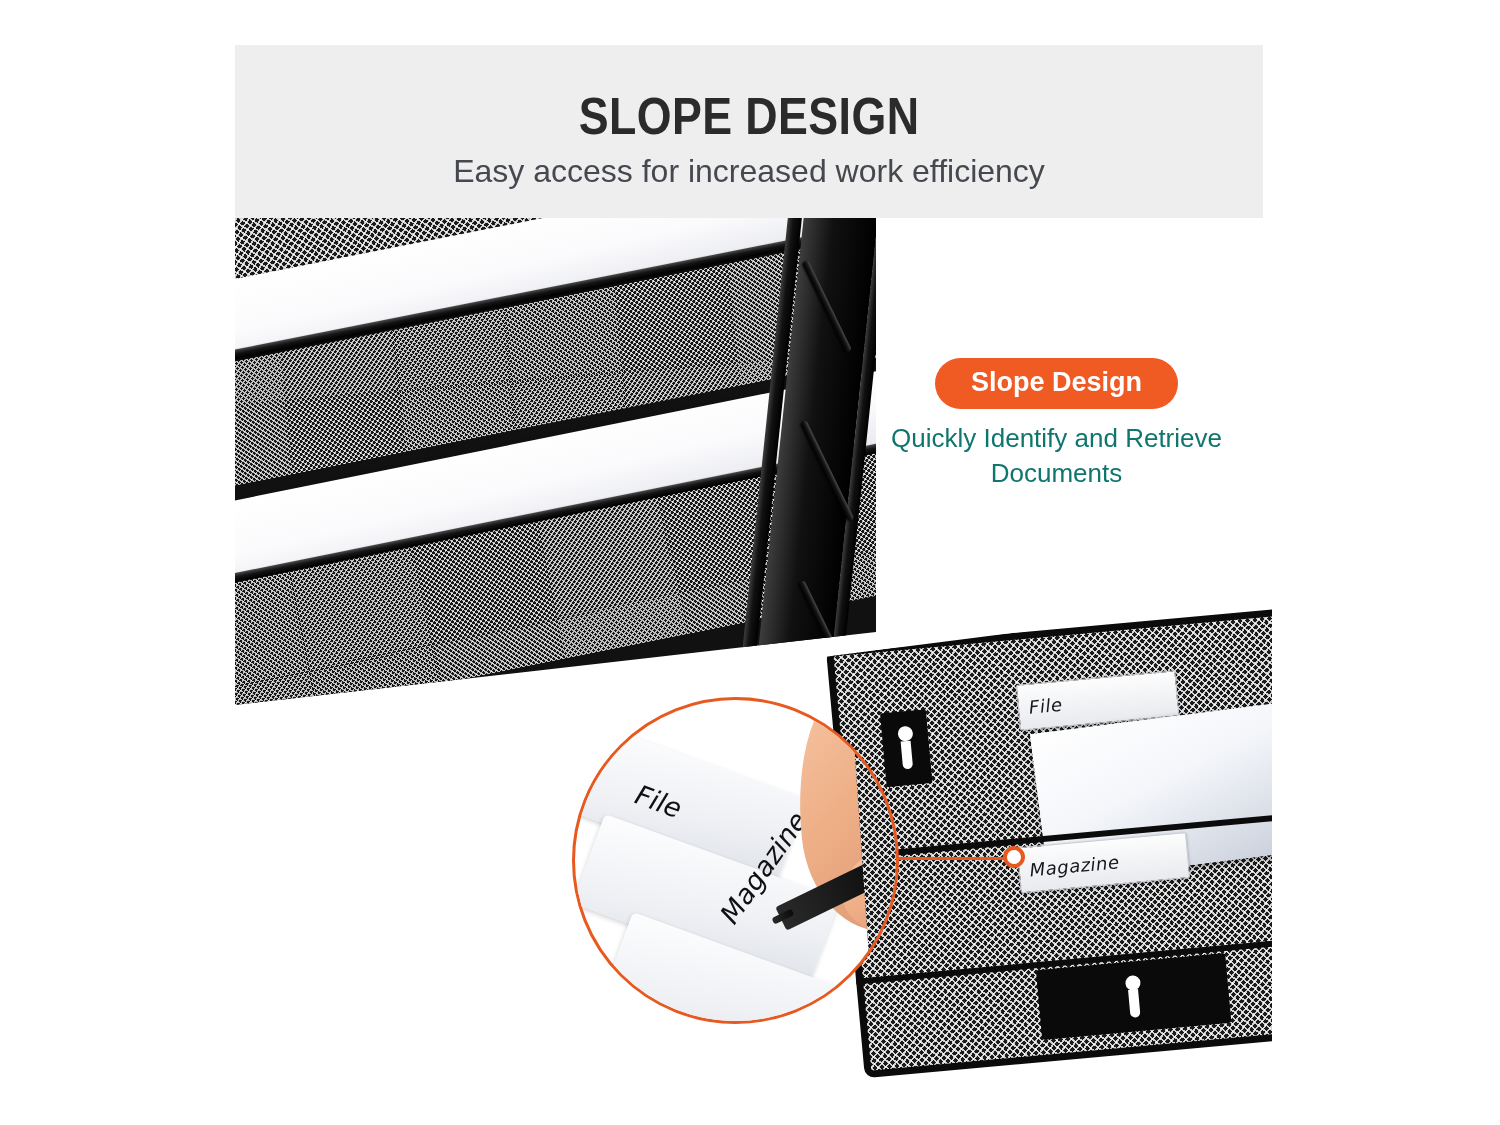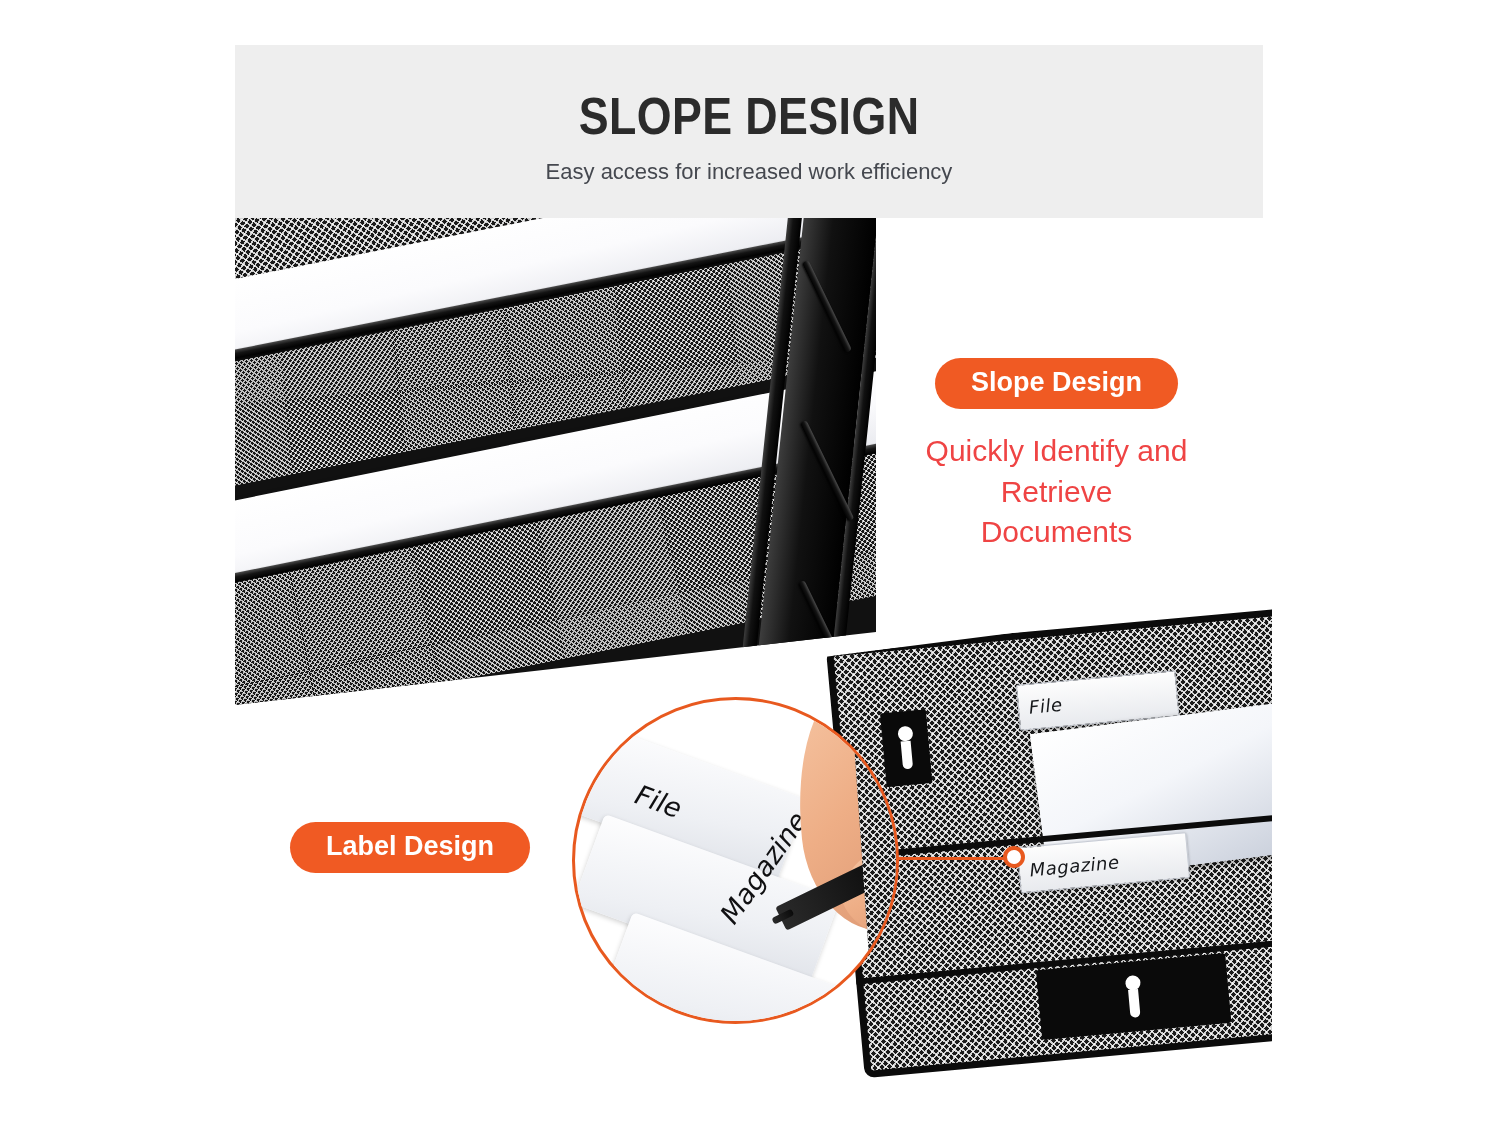--- a/index.html
+++ b/index.html
@@ -26,22 +26,22 @@
     font-size: 52px;
     font-weight: 700;
     letter-spacing: 0.5px;
     color: #2b2b2b;
     transform: scaleX(0.86);
     transform-origin: center;
     line-height: 1.05;
     white-space: nowrap;
   }
   .sub-title {
-    margin-top: 15px;
-    font-size: 22px;
+    margin-top: 9px;
+    font-size: 32px;
     font-weight: 400;
     color: #45484f;
     white-space: nowrap;
   }
 
   
   .photo-top {
     position: absolute;
     left: 235px; top: 218px;
     width: 641px; height: 487px;
@@ -241,24 +241,24 @@
     background: #f05a23;
     color: #ffffff;
     font-size: 27px;
     font-weight: 700;
     border-radius: 30px;
     padding: 11px 36px 13px 36px;
     white-space: nowrap;
     line-height: 1;
   }
   .callout-desc {
-    margin-top: 22px;
-    font-size: 30px;
+    margin-top: 12px;
+    font-size: 26px;
     line-height: 1.35;
-    color: #ef4444;
+    color: #0f766e;
     white-space: pre-line;
   }
 
   .callout-slope { left: 884px; top: 358px; width: 345px; }
   .callout-label { left: 240px; top: 822px; width: 340px; }
 </style>
 </head>
 <body>
 
 <div class="page">
@@ -343,16 +343,15 @@
     </div>
   </div>
 
   <div class="callout callout-slope">
     <div class="pill">Slope Design</div>
     <div class="callout-desc">Quickly Identify and Retrieve
 Documents</div>
   </div>
 
   <div class="callout callout-label">
-    <div class="pill">Label Design</div>
   </div>
 
 </div>
 
 </body></html>

